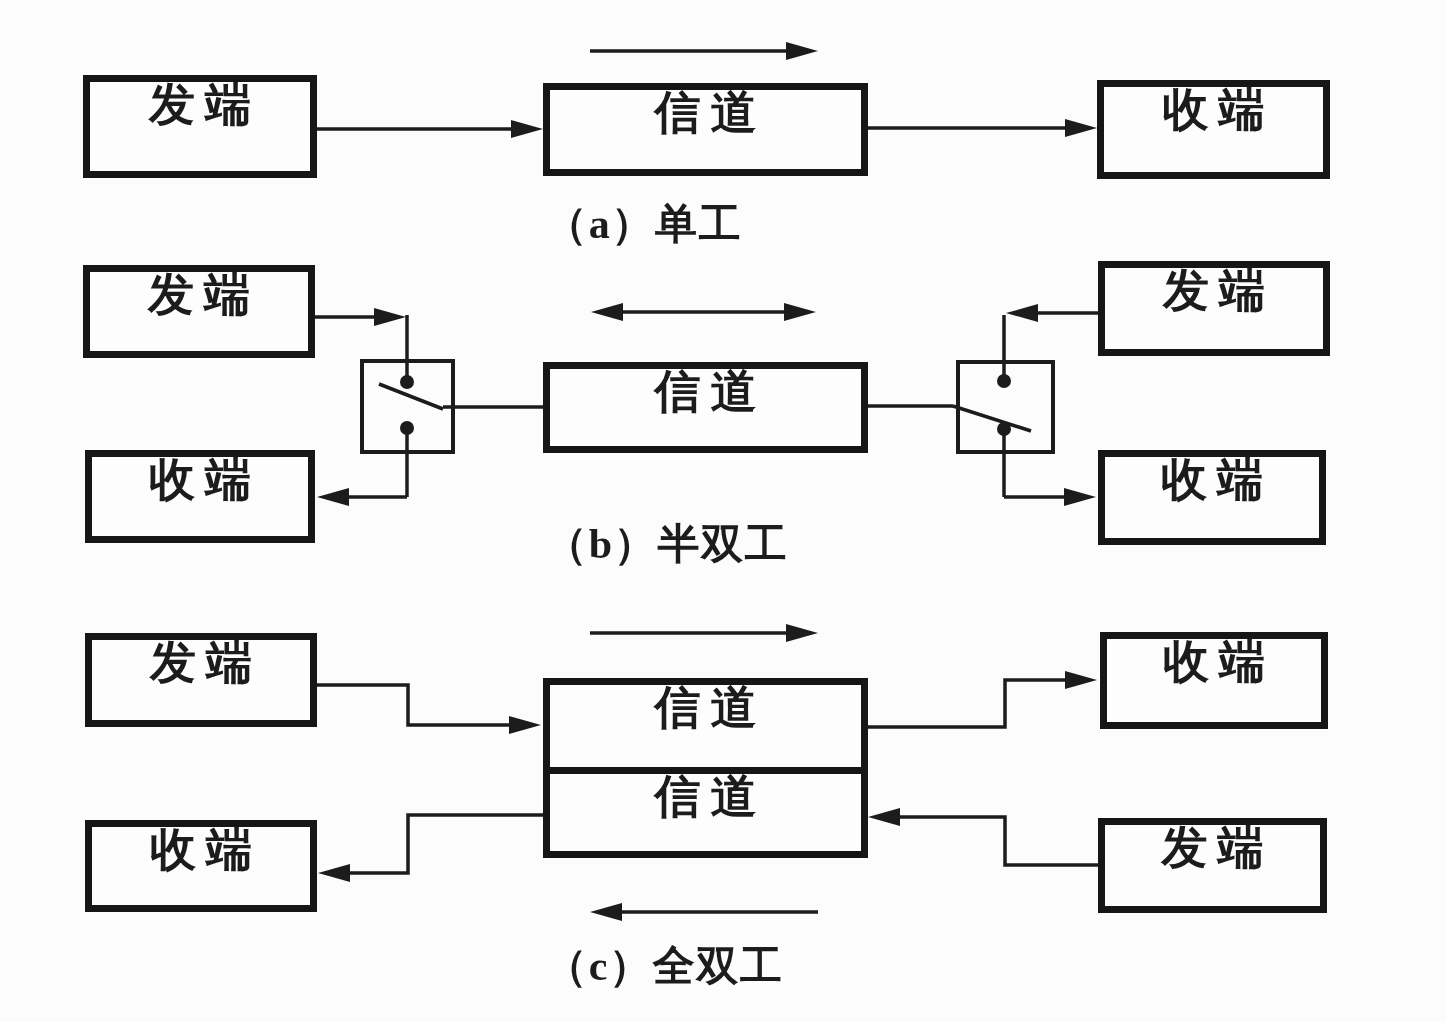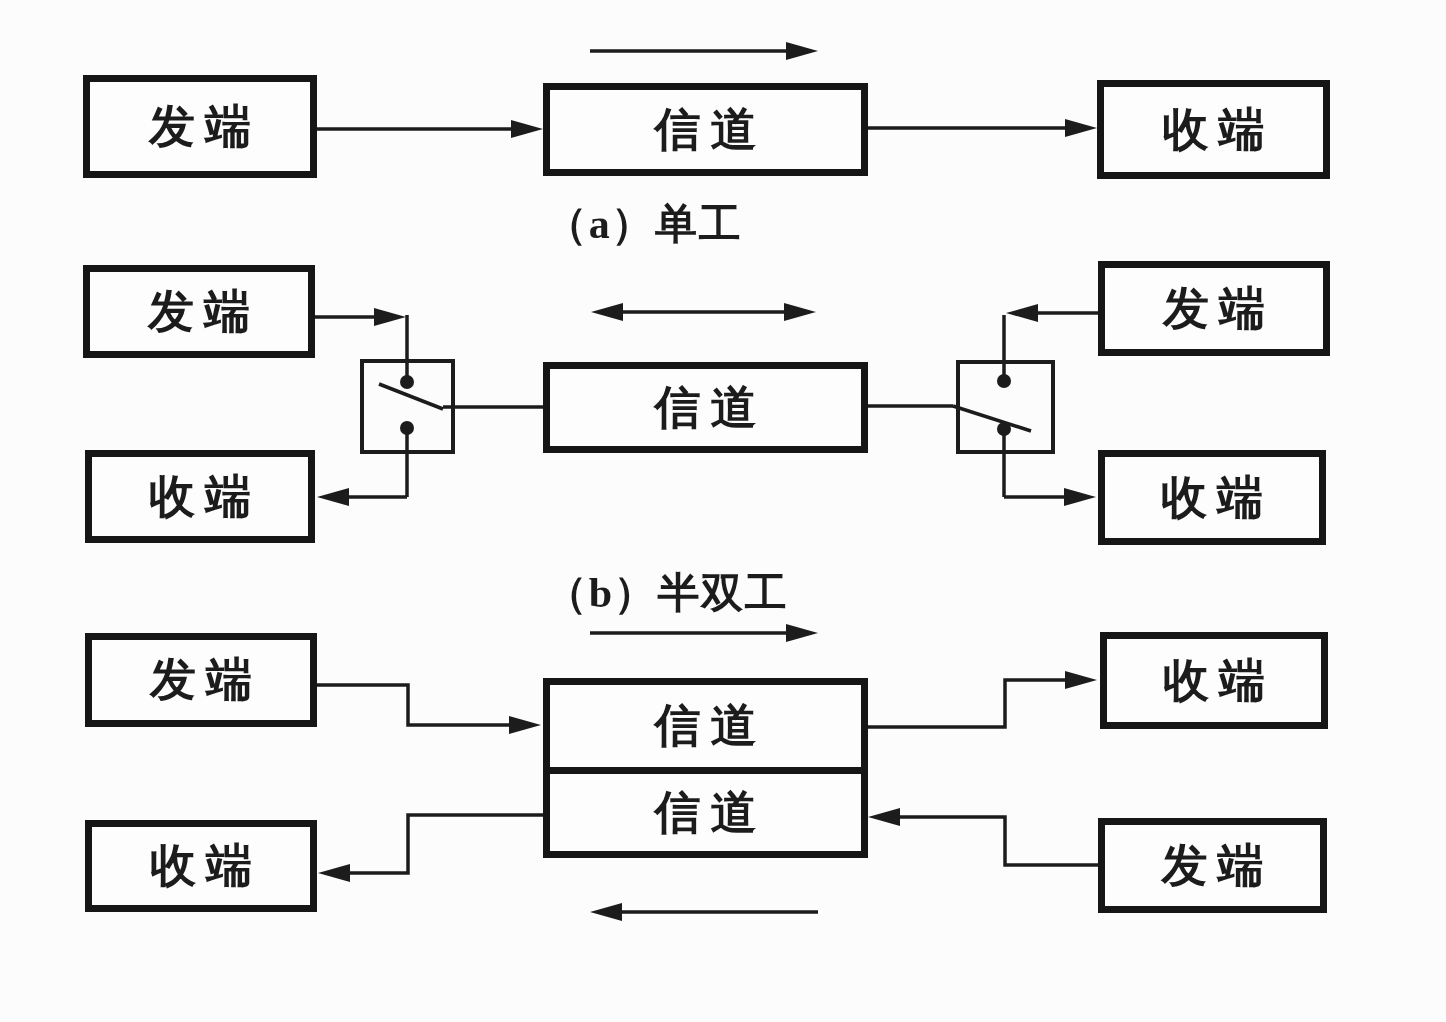--- a/index.html
+++ b/index.html
@@ -10,21 +10,21 @@
     font-family:"Liberation Serif","DejaVu Serif",serif;
     color:#1c1c1c;
     overflow:hidden;
   }
   .wires{position:absolute;left:0;top:0;width:1446px;height:1022px;}
   .node{
     position:absolute;
     box-sizing:border-box;
     border:7px solid #161616;
     background:#fdfdfd;
-    display:flex;align-items:center;justify-content:center;
+    display:flex;justify-content:center;
     font-size:46px;
     font-weight:600;
     letter-spacing:0.22em;
     text-indent:0.22em;
     line-height:1;
   }
   .caption{
     position:absolute;
     font-size:42px;
     font-weight:600;
@@ -135,34 +135,35 @@
   </div>
   <div class="node" style="left:543px;top:362px;width:325px;height:91px">
     <span>信道</span>
   </div>
   <div class="node" style="left:1098px;top:261px;width:232px;height:95px">
     <span>发端</span>
   </div>
   <div class="node" style="left:1098px;top:450px;width:228px;height:95px">
     <span>收端</span>
   </div>
-  <div class="caption" style="left:545px;top:572px;width:350px">（b）半双工</div>
+  <div class="caption" style="left:545px;top:523px;width:350px">（b）半双工</div>
 
   <div class="node" style="left:85px;top:633px;width:232px;height:94px">
     <span>发端</span>
   </div>
   <div class="node" style="left:85px;top:820px;width:232px;height:92px">
     <span>收端</span>
   </div>
   <div class="node" style="left:543px;top:678px;width:325px;height:96px">
     <span>信道</span>
   </div>
   <div class="node" style="left:543px;top:767px;width:325px;height:91px">
     <span>信道</span>
   </div>
   <div class="node" style="left:1100px;top:632px;width:228px;height:97px">
     <span>收端</span>
   </div>
   <div class="node" style="left:1098px;top:818px;width:229px;height:95px">
     <span>发端</span>
   </div>
+  <div class="caption" style="left:545px;top:945px;width:370px">（c）全双工</div>
 
 </div>
 
 </body></html>

